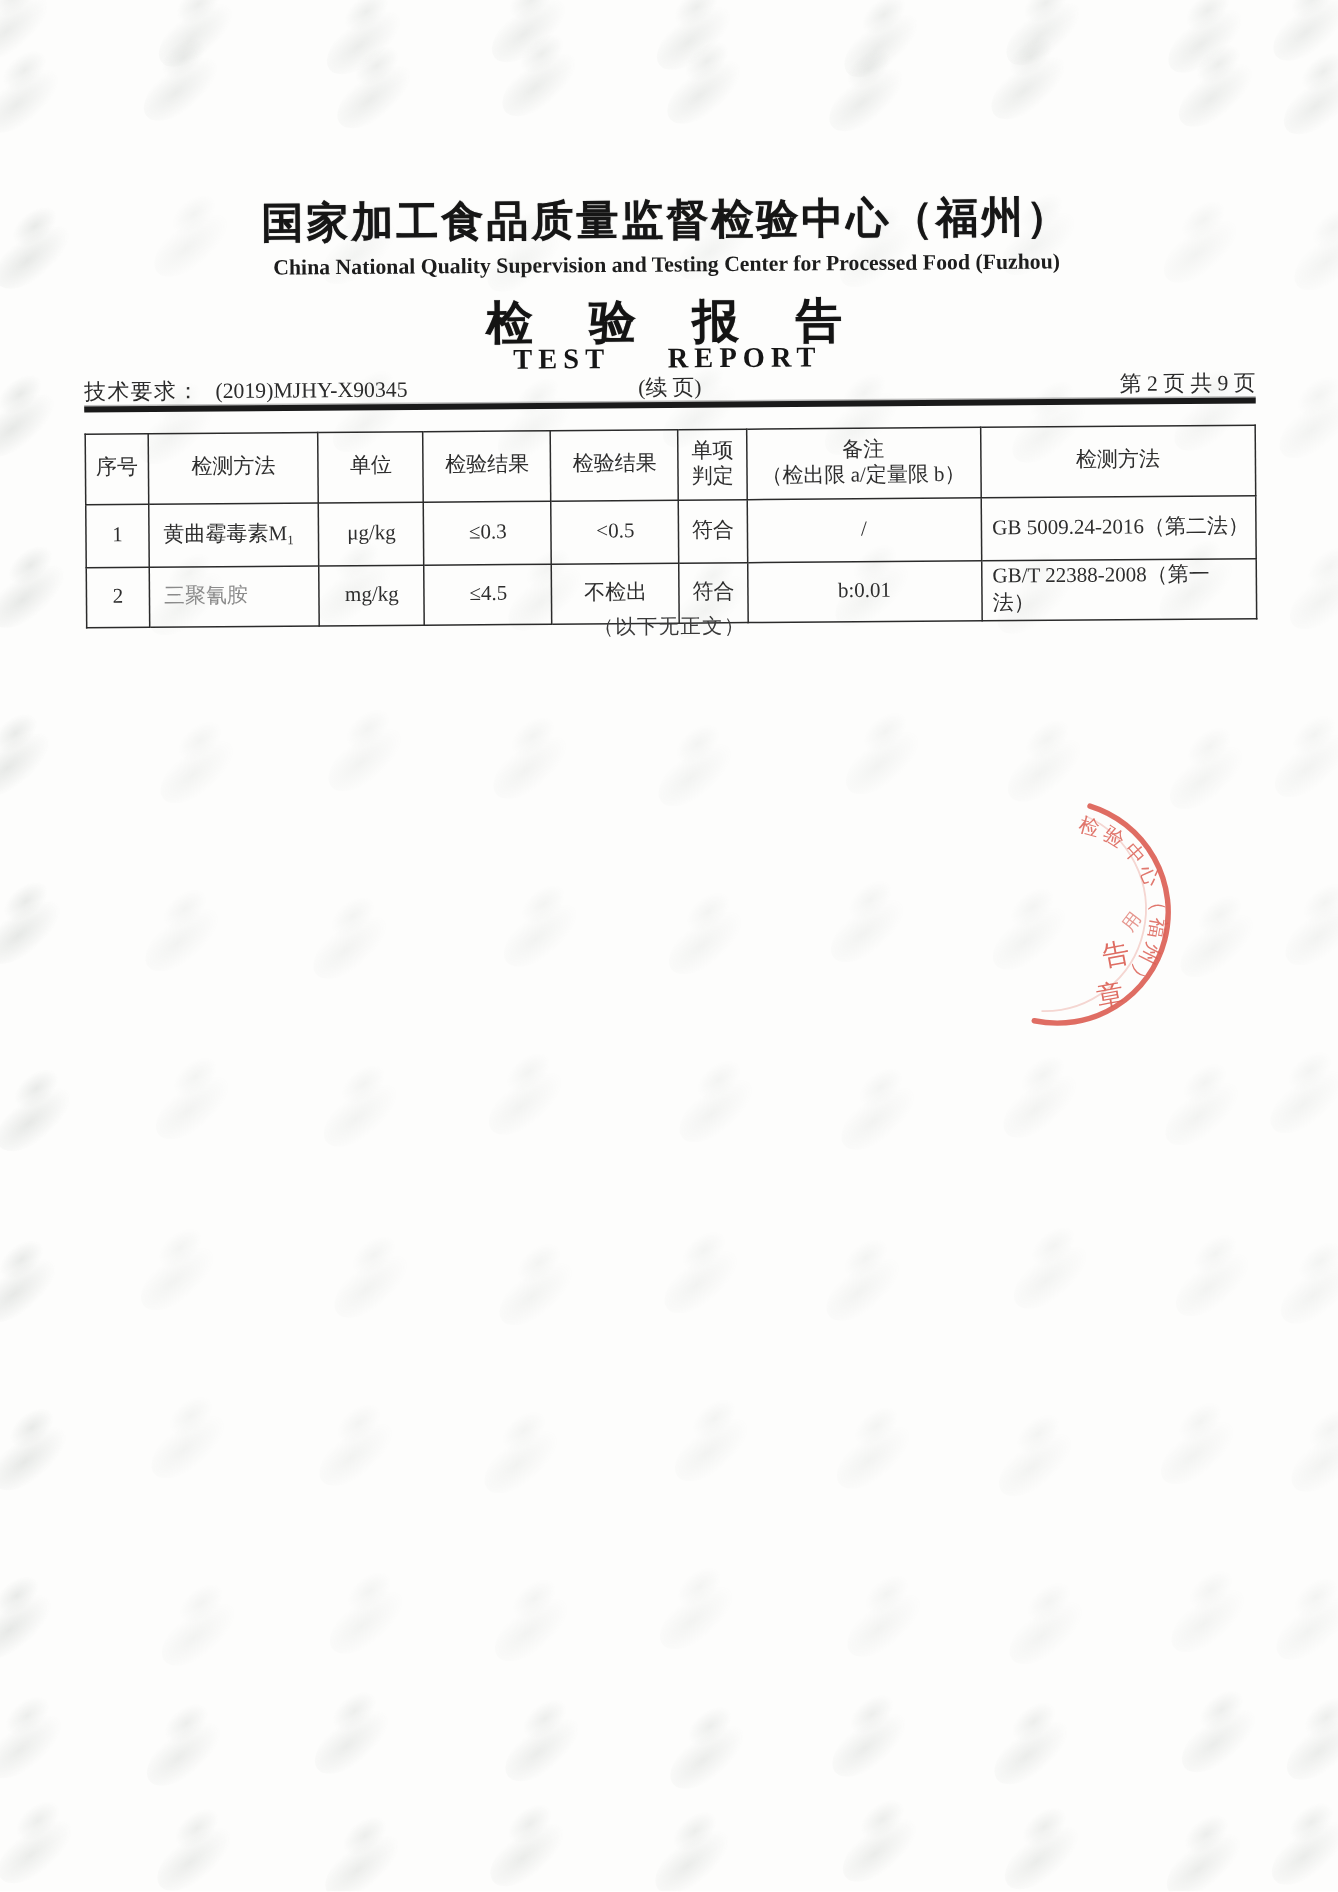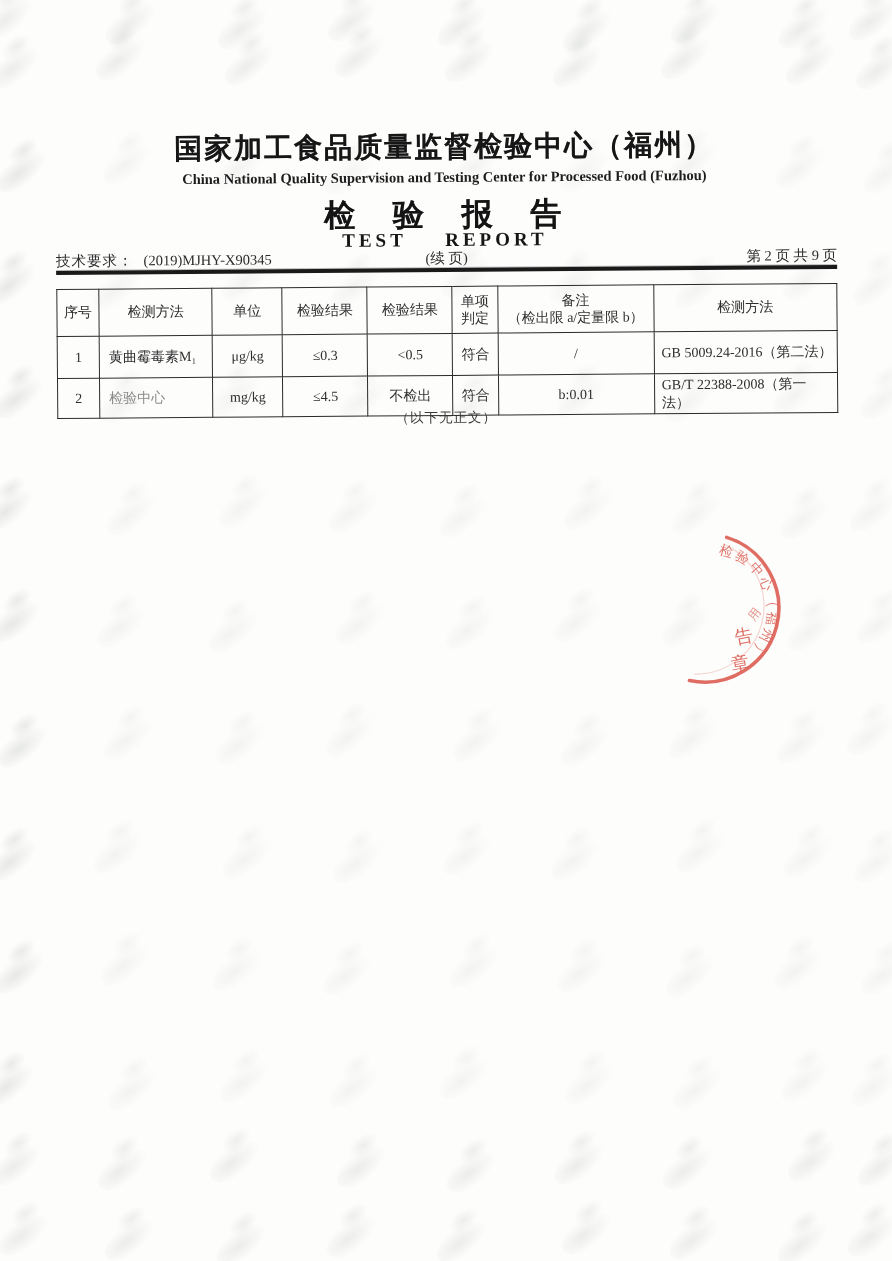--- a/index.html
+++ b/index.html
@@ -352,21 +352,21 @@
             <td>黄曲霉毒素M₁</td>
             <td>μg/kg</td>
             <td>≤0.3</td>
             <td>&lt;0.5</td>
             <td>符合</td>
             <td>/</td>
             <td>GB 5009.24-2016（第二法）</td>
           </tr>
           <tr>
             <td>2</td>
-            <td>检验中心</td>
+            <td>三聚氰胺</td>
             <td>mg/kg</td>
             <td>≤4.5</td>
             <td>不检出</td>
             <td>符合</td>
             <td>b:0.01</td>
             <td>GB/T 22388-2008（第一法）</td>
           </tr>
         </tbody>
     </table>
 

